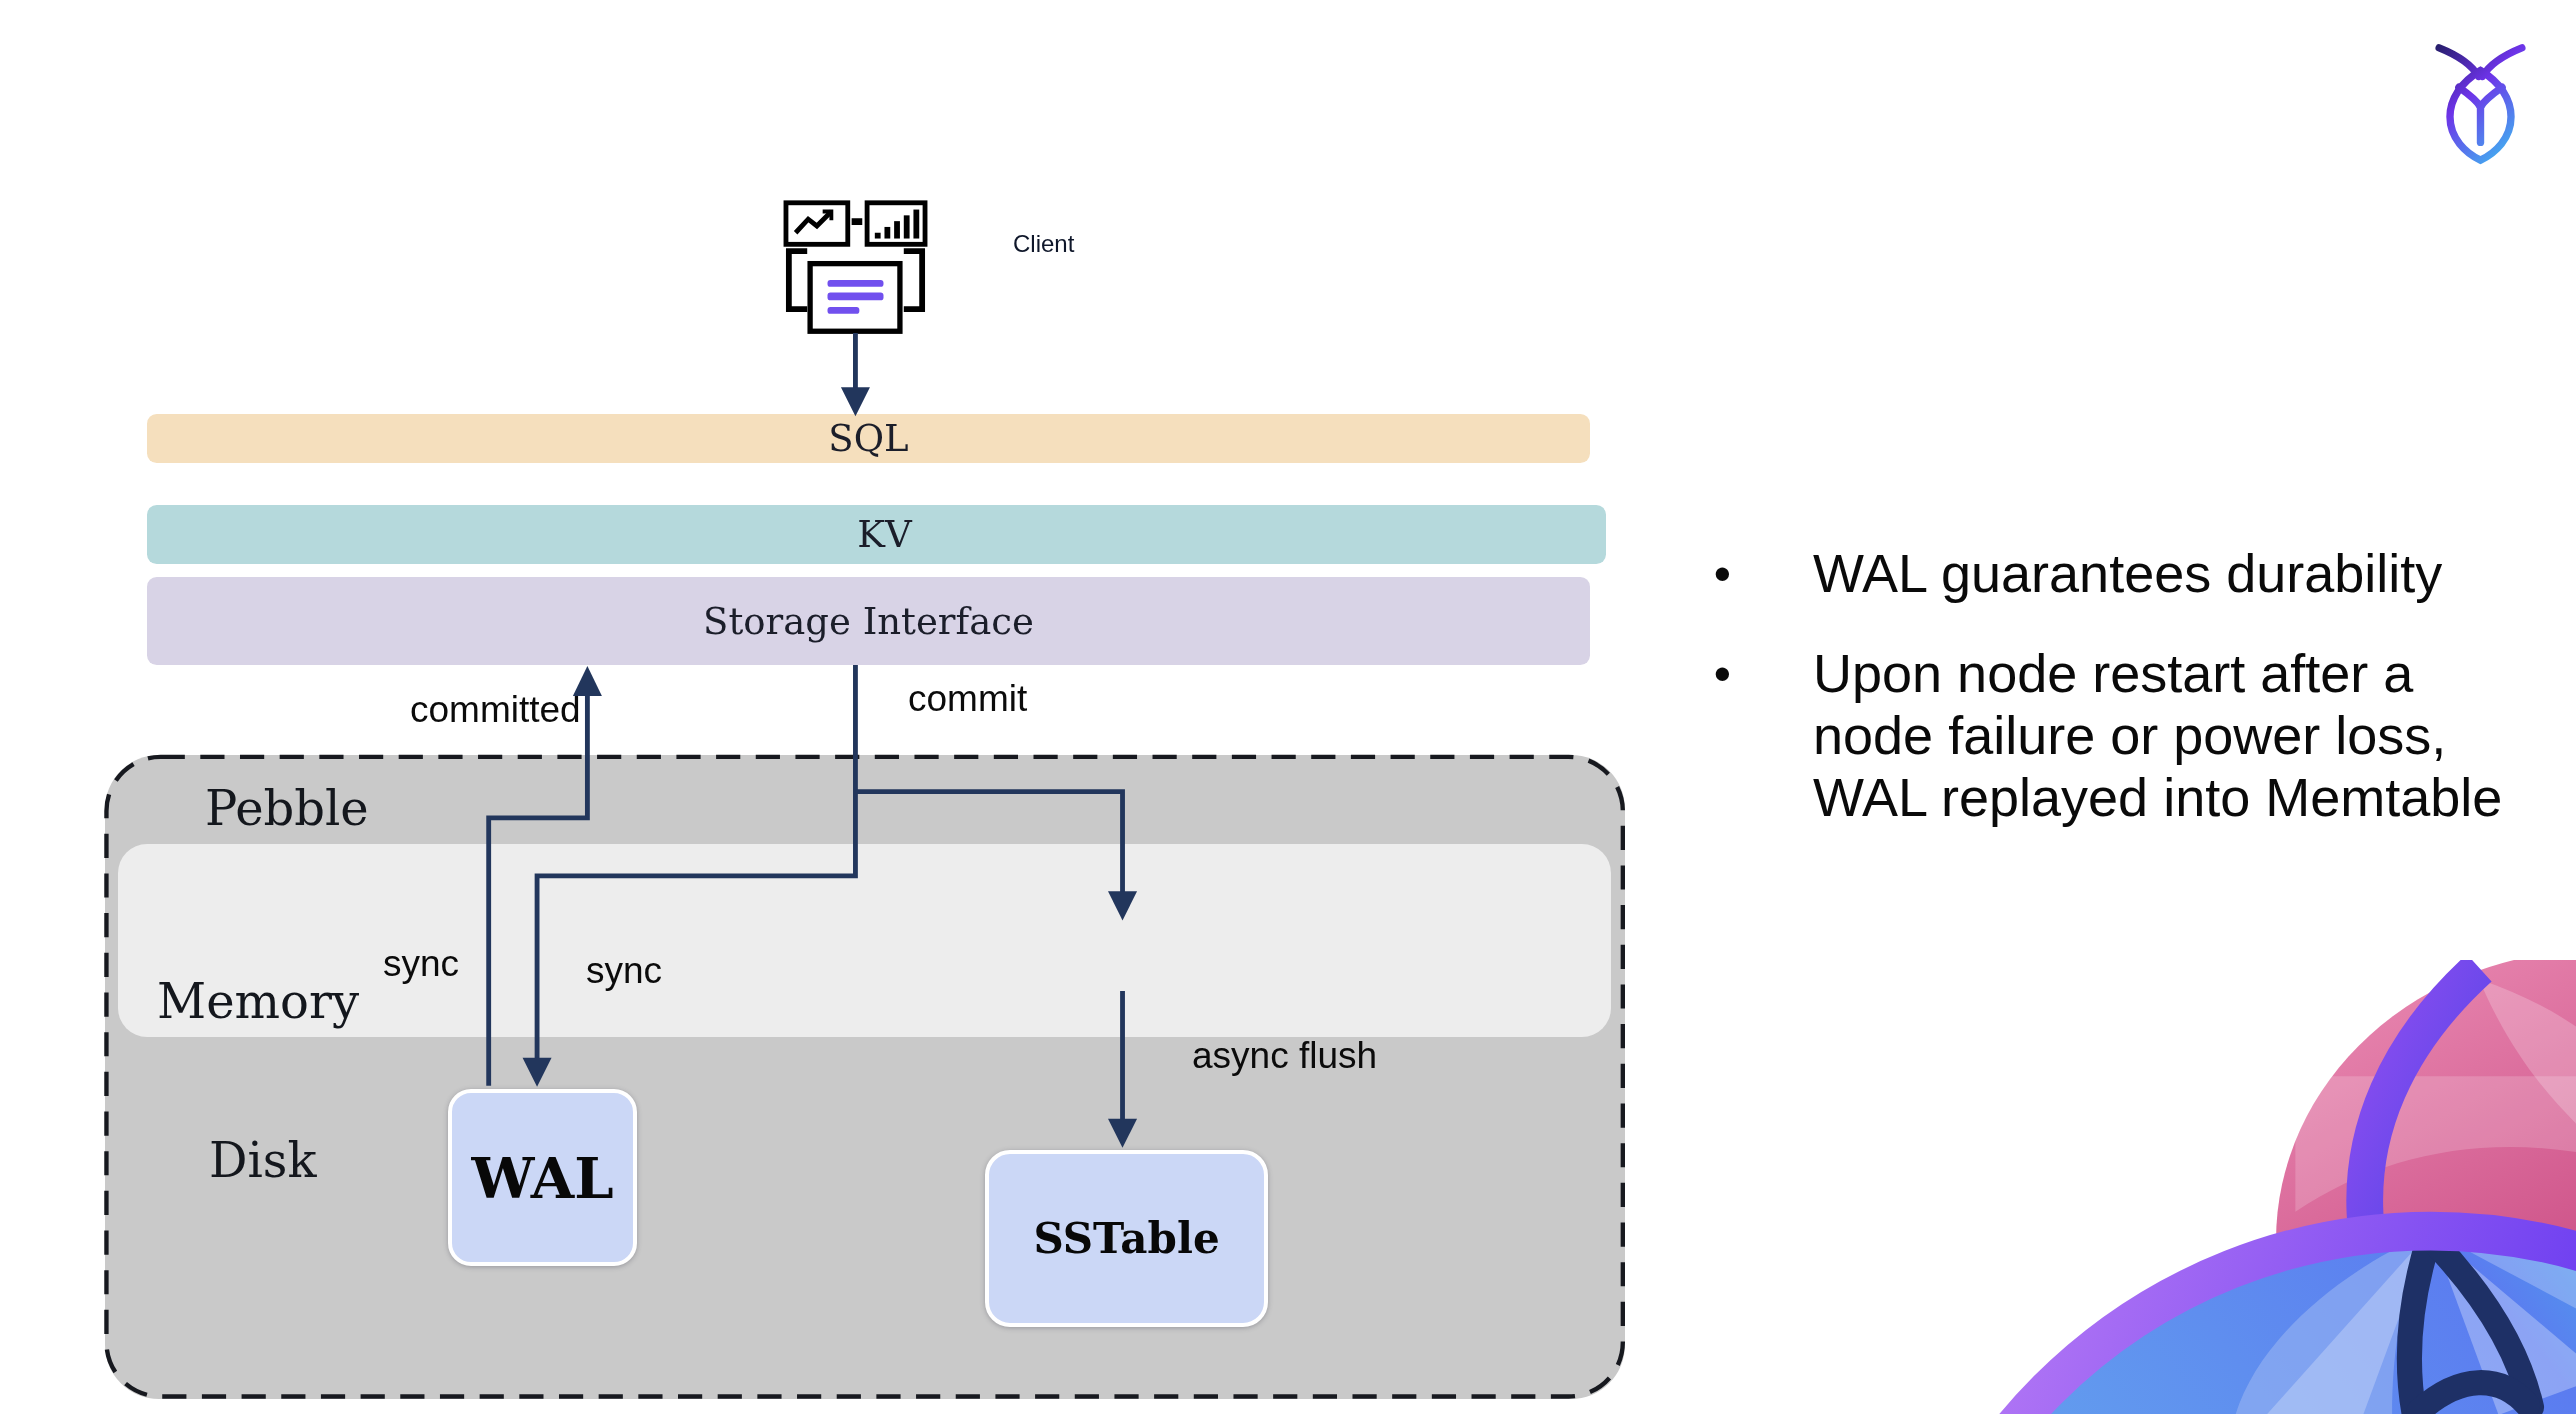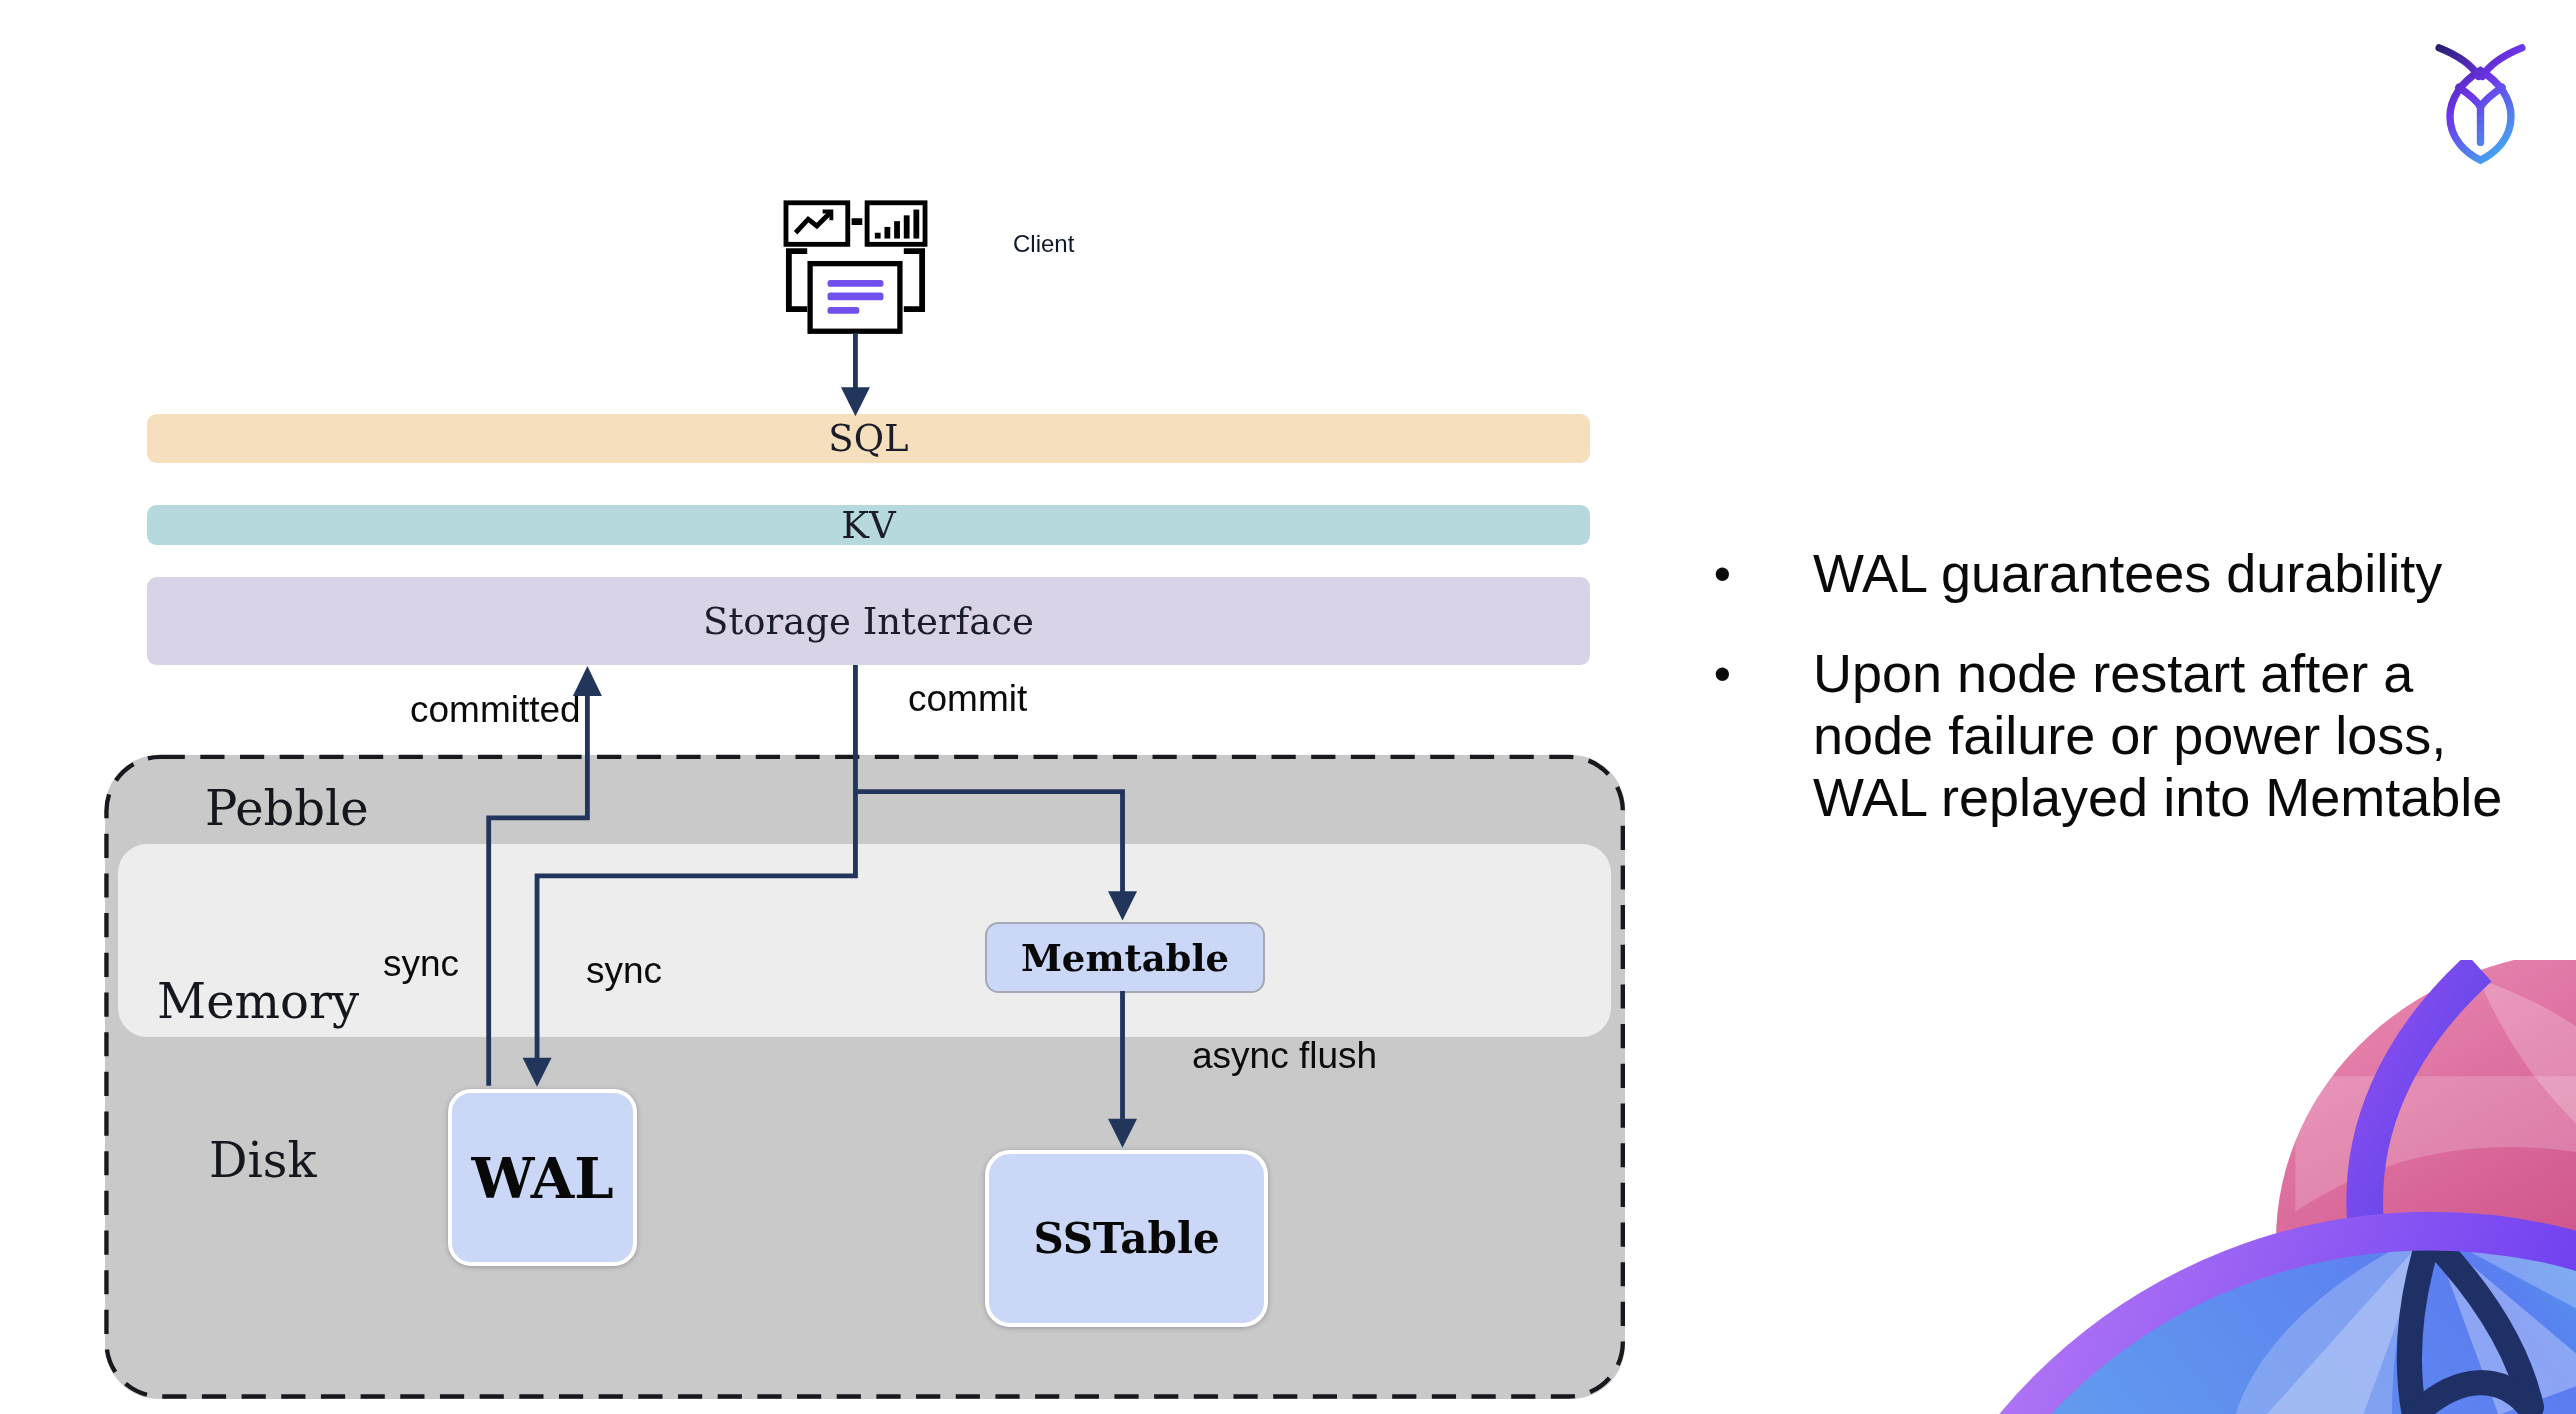--- a/index.html
+++ b/index.html
@@ -11,21 +11,21 @@
   .title{left:33px;top:50px;font-size:110px;font-weight:700;letter-spacing:-1px;color:#050505;
          font-family:"Liberation Sans",sans-serif;white-space:nowrap;}
 
   
   .client-label{left:1013px;top:230px;font-size:24px;color:#0f172a;}
 
   
   .layer-bar{left:147px;width:1443px;border-radius:9.7px;display:flex;align-items:center;justify-content:center;
              font-family:"DejaVu Serif","Liberation Serif",serif;font-size:37px;color:#1b1e2a;}
   #bar-sql{top:414px;height:49px;text-align:right;}
-  #bar-kv{top:505px;height:40px;}
+  #bar-kv{top:505px;height:59px;padding-left:16px;}
   #bar-storage{top:577px;height:88px;}
 
   
   #pebble{left:105px;top:755px;width:1520px;height:644px;border-radius:54px;}
   #memory-band{left:118px;top:844px;width:1493px;height:193px;border-radius:29px;}
   .region-label{font-family:"DejaVu Serif","Liberation Serif",serif;font-size:48px;color:#14171d;}
   #lbl-pebble{left:205px;top:780px;}
   #lbl-memory{left:157px;top:973px;}
   #lbl-disk{left:209px;top:1132px;}
 
@@ -120,23 +120,20 @@
   </div>
 
   <div id="pebble" class="abs" style="background-color: rgb(201, 201, 201);"></div>
   <div id="memory-band" class="abs" style="background-color: rgb(237, 237, 237);"></div>
   <div id="lbl-pebble" class="abs region-label">Pebble</div>
   <div id="lbl-memory" class="abs region-label">Memory</div>
   <div id="lbl-disk" class="abs region-label">Disk</div>
 
   <div id="wal" class="abs node" style="background-color: rgb(203, 215, 246);">
     <span>WAL</span>
-  </div>
-  <div id="memtable" class="abs node" style="background-color: rgb(203, 215, 246);">
-    <span>Memtable</span>
   </div>
   <div id="sstable" class="abs node" style="background-color: rgb(203, 215, 246);">
     <span>SSTable</span>
   </div>
 
   <div id="lbl-committed" class="abs edge-label">committed</div>
   <div id="lbl-commit" class="abs edge-label">commit</div>
   <div id="lbl-sync-left" class="abs edge-label">sync</div>
   <div id="lbl-sync-right" class="abs edge-label">sync</div>
   <div id="lbl-async" class="abs edge-label">async flush</div>

